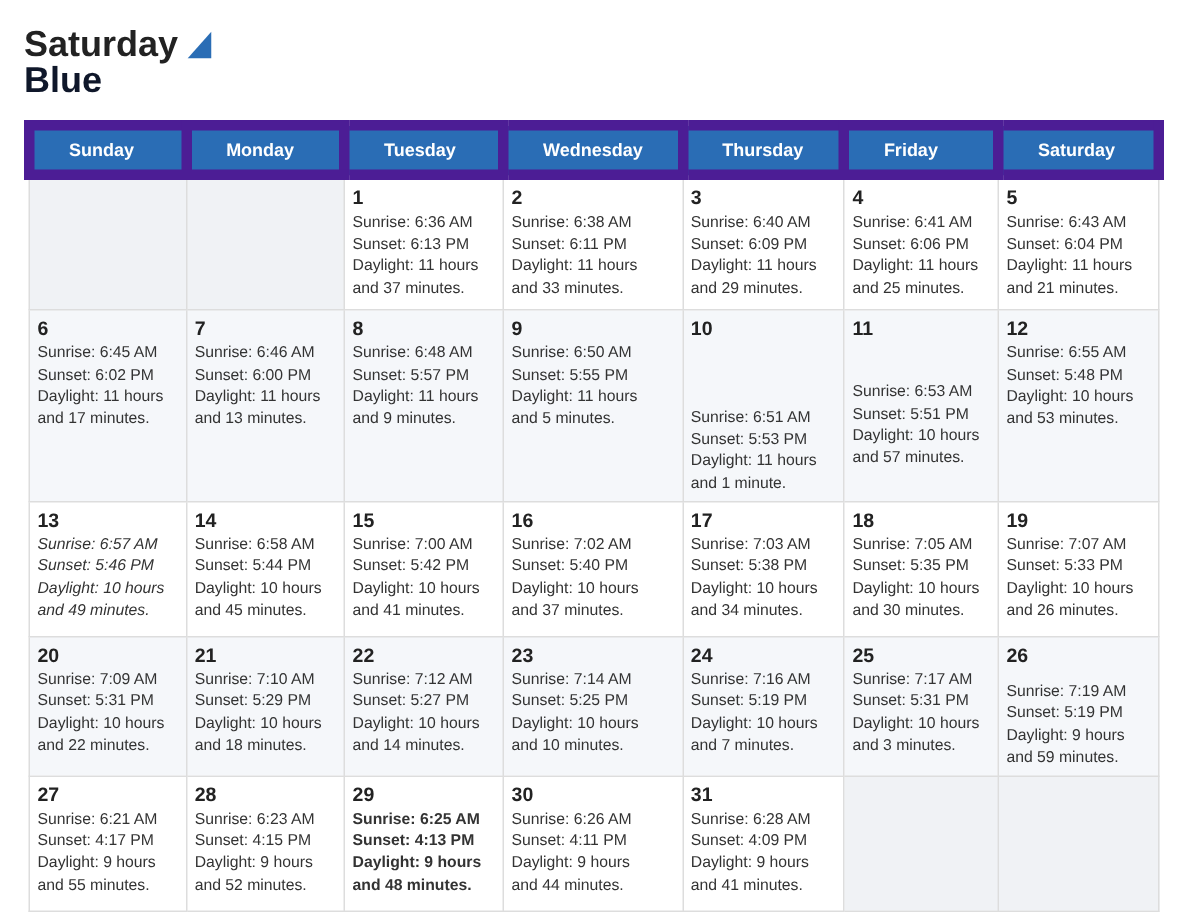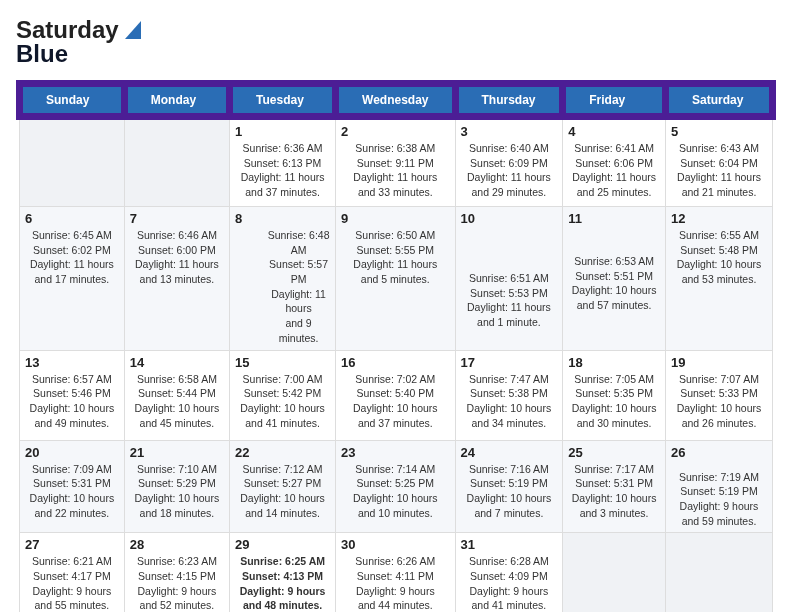--- a/index.html
+++ b/index.html
@@ -65,21 +65,20 @@
     .day-number {
       font-weight: bold;
       font-size: 13px;
       margin-bottom: 2px;
       display: block;
     }
     .day-info {
       font-size: 10.5px;
       line-height: 1.4;
       color: #333;
-      text-align: center;
     }
     .empty-cell {
       background-color: #f0f2f5 !important;
     }
   </style>
 </head>
 <body>
 
 <div class="header">
   <div class="logo">
@@ -116,21 +115,21 @@
         <td>
           <span class="day-number">1</span>
           <div class="day-info" style="white-space: pre-line;">Sunrise: 6:36 AM
 Sunset: 6:13 PM
 Daylight: 11 hours
 and 37 minutes.</div>
         </td>
         <td>
           <span class="day-number">2</span>
           <div class="day-info" style="white-space: pre-line;">Sunrise: 6:38 AM
-Sunset: 9:11 PM
+Sunset: 6:11 PM
 Daylight: 11 hours
 and 33 minutes.</div>
         </td>
         <td>
           <span class="day-number">3</span>
           <div class="day-info" style="white-space: pre-line;">Sunrise: 6:40 AM
 Sunset: 6:09 PM
 Daylight: 11 hours
 and 29 minutes.</div>
         </td>
@@ -159,21 +158,21 @@
         </td>
         <td>
           <span class="day-number">7</span>
           <div class="day-info" style="white-space: pre-line;">Sunrise: 6:46 AM
 Sunset: 6:00 PM
 Daylight: 11 hours
 and 13 minutes.</div>
         </td>
         <td>
           <span class="day-number">8</span>
-          <div class="day-info" style="white-space: pre-line; margin-left: 32px;">Sunrise: 6:48 AM
+          <div class="day-info" style="white-space: pre-line;">Sunrise: 6:48 AM
 Sunset: 5:57 PM
 Daylight: 11 hours
 and 9 minutes.</div>
         </td>
         <td>
           <span class="day-number">9</span>
           <div class="day-info" style="white-space: pre-line;">Sunrise: 6:50 AM
 Sunset: 5:55 PM
 Daylight: 11 hours
 and 5 minutes.</div>
@@ -196,21 +195,21 @@
           <span class="day-number">12</span>
           <div class="day-info" style="white-space: pre-line;">Sunrise: 6:55 AM
 Sunset: 5:48 PM
 Daylight: 10 hours
 and 53 minutes.</div>
         </td>
       </tr>
       <tr>
         <td>
           <span class="day-number">13</span>
-          <div class="day-info" style="white-space: pre-line;">Sunrise: 6:57 AM
+          <div class="day-info" style="white-space: pre-line; font-style: italic;">Sunrise: 6:57 AM
 Sunset: 5:46 PM
 Daylight: 10 hours
 and 49 minutes.</div>
         </td>
         <td>
           <span class="day-number">14</span>
           <div class="day-info" style="white-space: pre-line;">Sunrise: 6:58 AM
 Sunset: 5:44 PM
 Daylight: 10 hours
 and 45 minutes.</div>
@@ -224,21 +223,21 @@
         </td>
         <td>
           <span class="day-number">16</span>
           <div class="day-info" style="white-space: pre-line;">Sunrise: 7:02 AM
 Sunset: 5:40 PM
 Daylight: 10 hours
 and 37 minutes.</div>
         </td>
         <td>
           <span class="day-number">17</span>
-          <div class="day-info" style="white-space: pre-line;">Sunrise: 7:47 AM
+          <div class="day-info" style="white-space: pre-line;">Sunrise: 7:03 AM
 Sunset: 5:38 PM
 Daylight: 10 hours
 and 34 minutes.</div>
         </td>
         <td>
           <span class="day-number">18</span>
           <div class="day-info" style="white-space: pre-line;">Sunrise: 7:05 AM
 Sunset: 5:35 PM
 Daylight: 10 hours
 and 30 minutes.</div>

